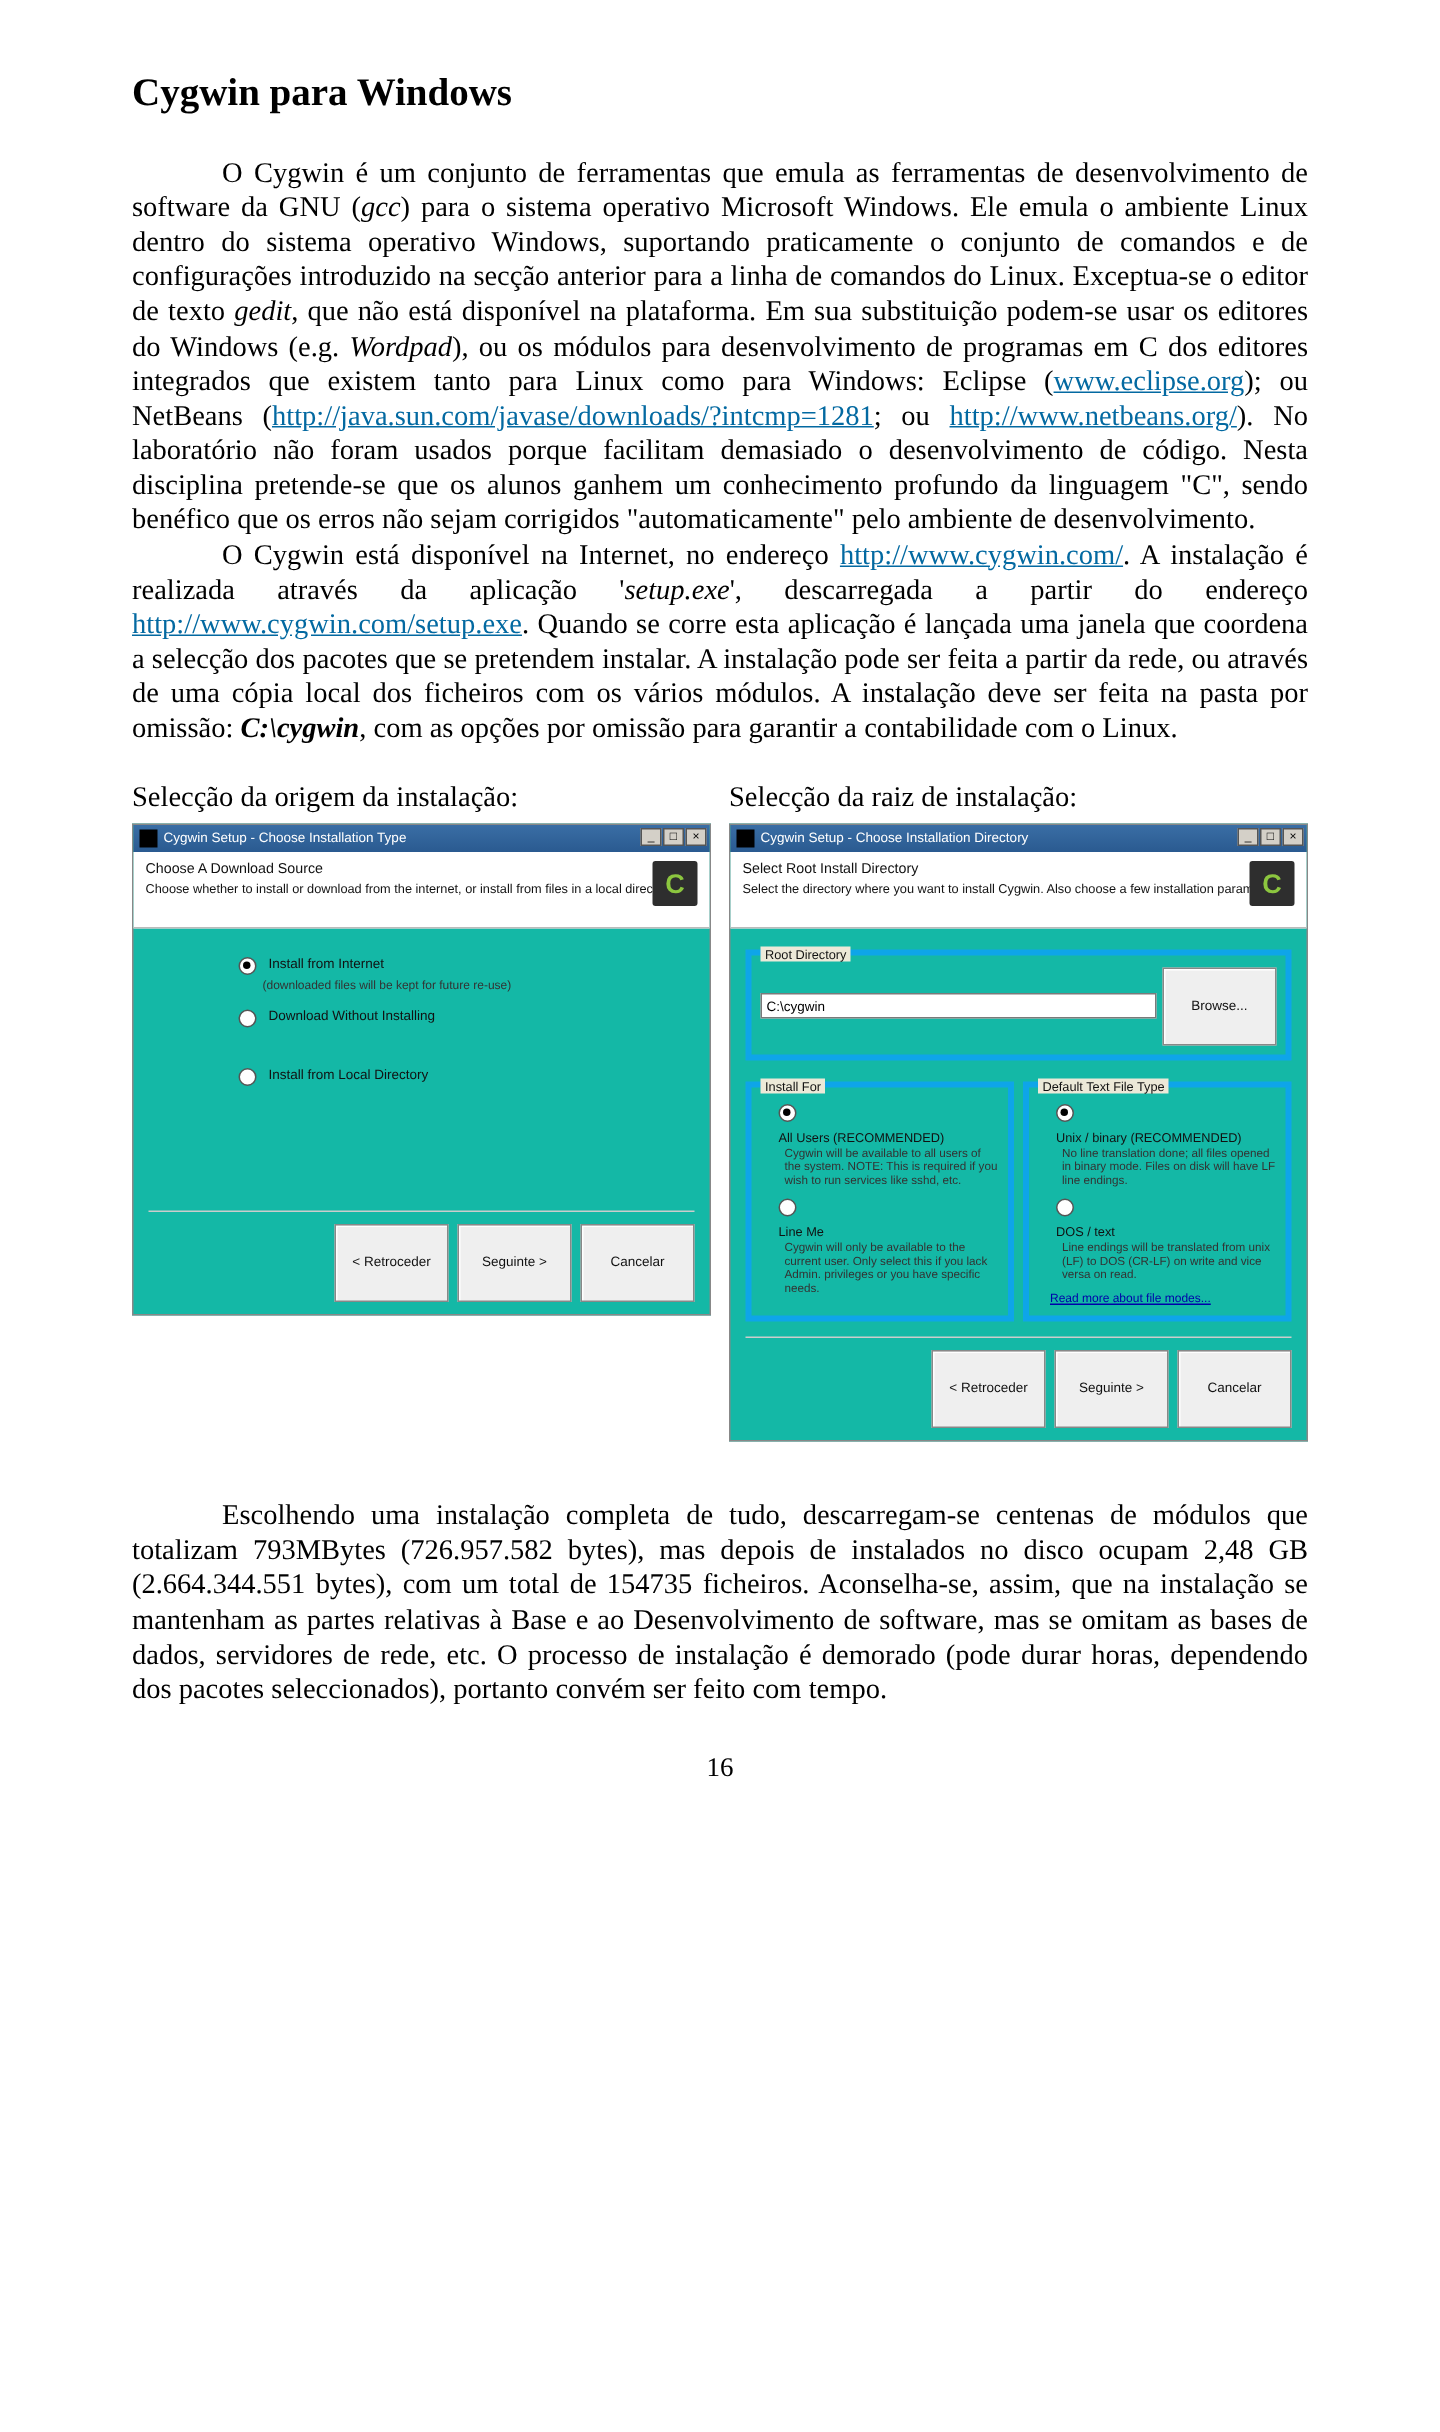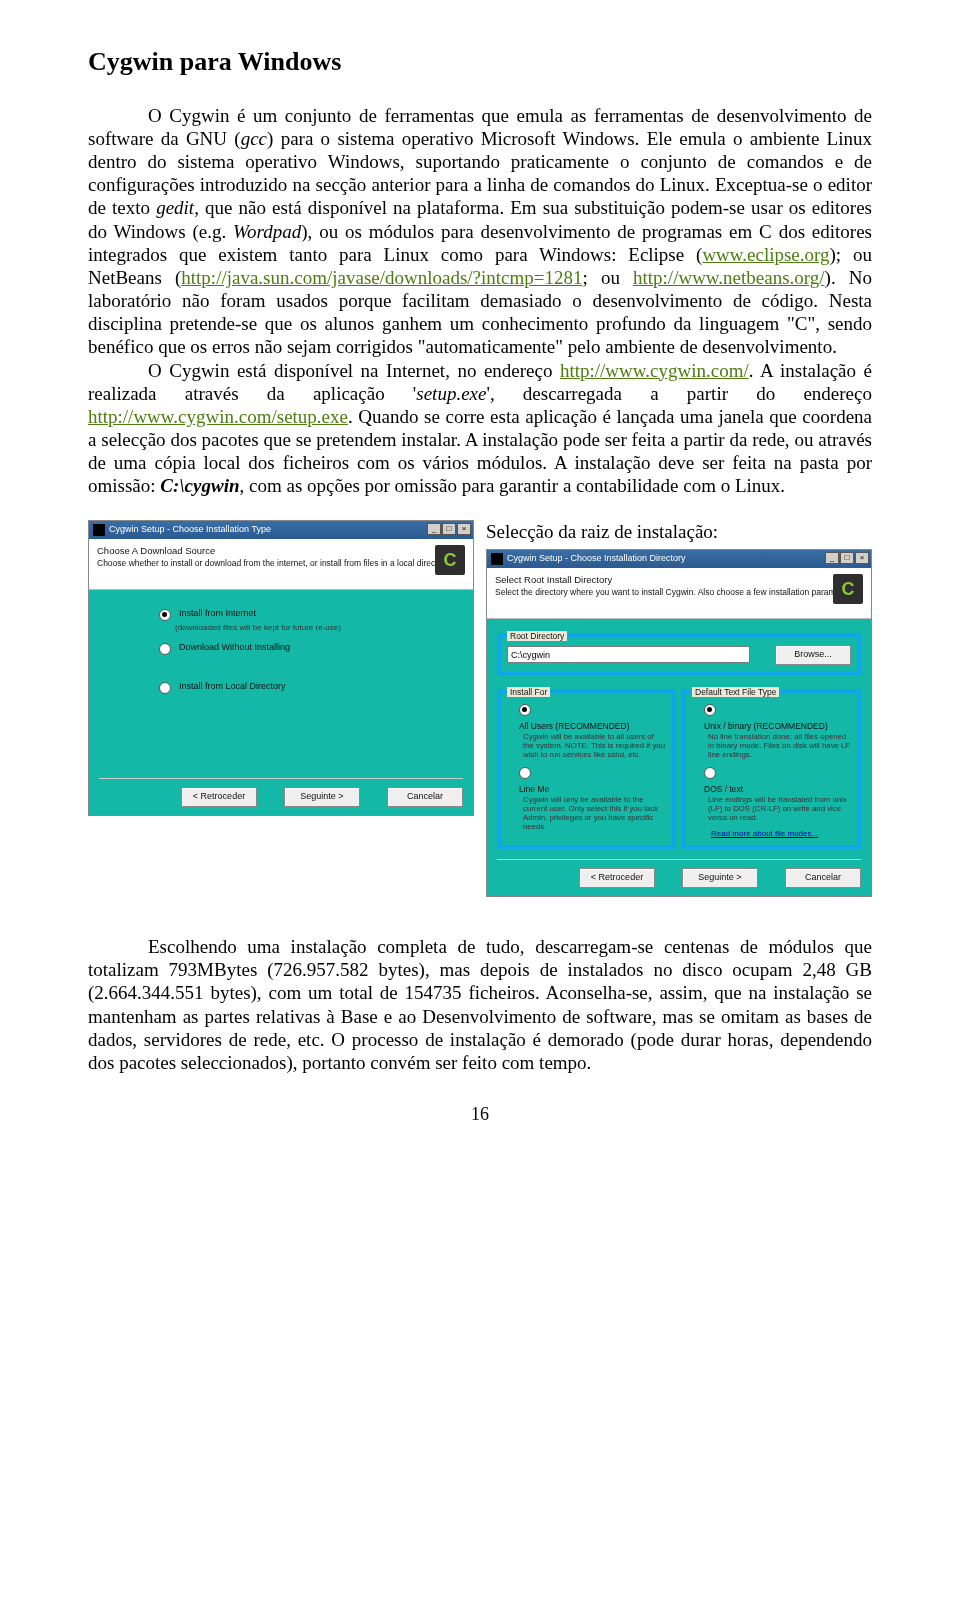--- a/index.html
+++ b/index.html
@@ -18,21 +18,21 @@
     font-weight: bold;
     margin: 0 0 26px 0;
   }
   p {
     margin: 0 0 22px 0;
     text-align: justify;
   }
   .indent {
     text-indent: 60px;
   }
-  a { color: #4d7c0f; text-decoration: underline; }
+  a { color: #0369a1; text-decoration: underline; }
   .row {
     display: flex;
     gap: 12px;
     margin-bottom: 38px;
   }
   .col {
     flex: 1;
   }
   .caption {
     font-size: 19px;
@@ -102,23 +102,22 @@
     border-radius: 50%; left: 2px; top: 2px;
   }
   .radio-label { font-size: 9px; }
   .radio-sub { font-size: 8px; color: #333; margin-left: 76px; margin-bottom: 8px; }
   .btnrow {
     display: flex; justify-content: flex-end; gap: 6px;
     margin-top: 12px; padding-top: 8px; border-top: 1px solid #ccc;
   }
   .wbtn {
     min-width: 62px; height: 18px; border: 1px solid #888; background: #efefef;
-    font-size: 9px; text-align: center; line-height: 16px; padding: 0 6px;
+    font-size: 9px; text-align: center; line-height: 16px; padding: 16px 6px;
     box-shadow: inset 1px 1px 0 #fff;
-    margin-left: 21px;
   }
   .groupbox {
     border: 4px solid #0ea5e9;
     padding: 8px 6px 6px 6px;
     position: relative;
     margin-top: 6px;
   }
   .groupbox .glabel {
     position: absolute; top: -6px; left: 6px; background: #ece9d8;
     padding: 0 3px; font-size: 8.5px;
@@ -129,21 +128,21 @@
   .textbox input {
     flex: 1; height: 15px; border: 1px solid #7a7a7a; font-size: 9px;
     padding: 0 3px; background: #fff;
   }
   .cols2 { display: flex; gap: 6px; margin-top: 8px; }
   .cols2 > .groupbox { flex: 1; }
   .tiny-radio { display: flex; gap: 5px; align-items: flex-start; margin: 2px 12px; flex-direction: column; }
   .tiny-radio .radio-dot { margin-top: 1px; }
   .tiny-radio .lbl { font-size: 8.5px; }
   .tiny-desc { font-size: 7.8px; color: #333; margin-left: 16px; margin-bottom: 6px; line-height: 1.15; }
-  .more-link { font-size: 8px; color: #0000aa; text-decoration: underline; margin-left: 19px; }
+  .more-link { font-size: 8px; color: #0000aa; text-decoration: underline; margin-left: 8px; }
   .pagenum {
     text-align: center;
     font-size: 18px;
     margin-top: 30px;
   }
 </style>
 </head>
 <body>
 
 <h1>Cygwin para Windows</h1>
@@ -152,20 +151,21 @@
   <span>O Cygwin é um conjunto de ferramentas que emula as ferramentas de desenvolvimento de software da GNU (</span><i>gcc</i><span>) para o sistema operativo Microsoft Windows. Ele emula o ambiente Linux dentro do sistema operativo Windows, suportando praticamente o conjunto de comandos e de configurações introduzido na secção anterior para a linha de comandos do Linux. Exceptua-se o editor de texto </span><i>gedit</i><span>, que não está disponível na plataforma. Em sua substituição podem-se usar os editores do Windows (e.g. </span><i>Wordpad</i><span>), ou os módulos para desenvolvimento de programas em C dos editores integrados que existem tanto para Linux como para Windows: Eclipse (</span><a href="#">www.eclipse.org</a><span>); ou NetBeans (</span><a href="#">http://java.sun.com/javase/downloads/?intcmp=1281</a><span>; ou </span><a href="#">http://www.netbeans.org/</a><span>). No laboratório não foram usados porque facilitam demasiado o desenvolvimento de código. Nesta disciplina pretende-se que os alunos ganhem um conhecimento profundo da linguagem "C", sendo benéfico que os erros não sejam corrigidos "automaticamente" pelo ambiente de desenvolvimento.</span>
 </p>
 
 <p class="indent" style="margin-top:-22px;">
   <span>O Cygwin está disponível na Internet, no endereço </span><a href="#">http://www.cygwin.com/</a><span>. A instalação é realizada através da aplicação '</span><i>setup.exe</i><span>', descarregada a partir do endereço </span><a href="#">http://www.cygwin.com/setup.exe</a><span>. Quando se corre esta aplicação é lançada uma janela que coordena a selecção dos pacotes que se pretendem instalar. A instalação pode ser feita a partir da rede, ou através de uma cópia local dos ficheiros com os vários módulos. A instalação deve ser feita na pasta por omissão: </span><b><i>C:\cygwin</i></b><span>, com as opções por omissão para garantir a contabilidade com o Linux.</span>
 </p>
 
 <div class="row">
 
   <div class="col">
+    <div class="caption">Selecção da origem da instalação:</div>
     <div class="win">
       <div class="titlebar">
         <span class="ticon"></span>
         <span>Cygwin Setup - Choose Installation Type</span>
         <div class="wctrls">
           <span>_</span>
           <span>□</span>
           <span>×</span>
         </div>
       </div>

